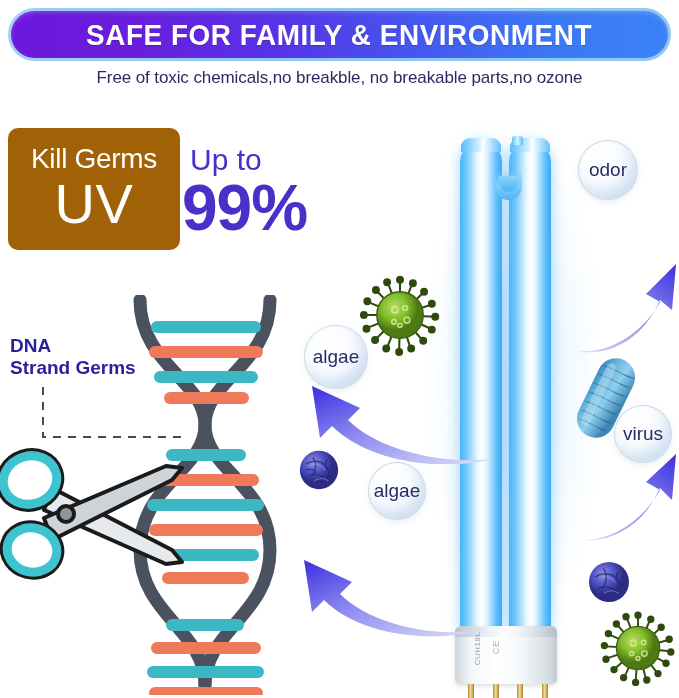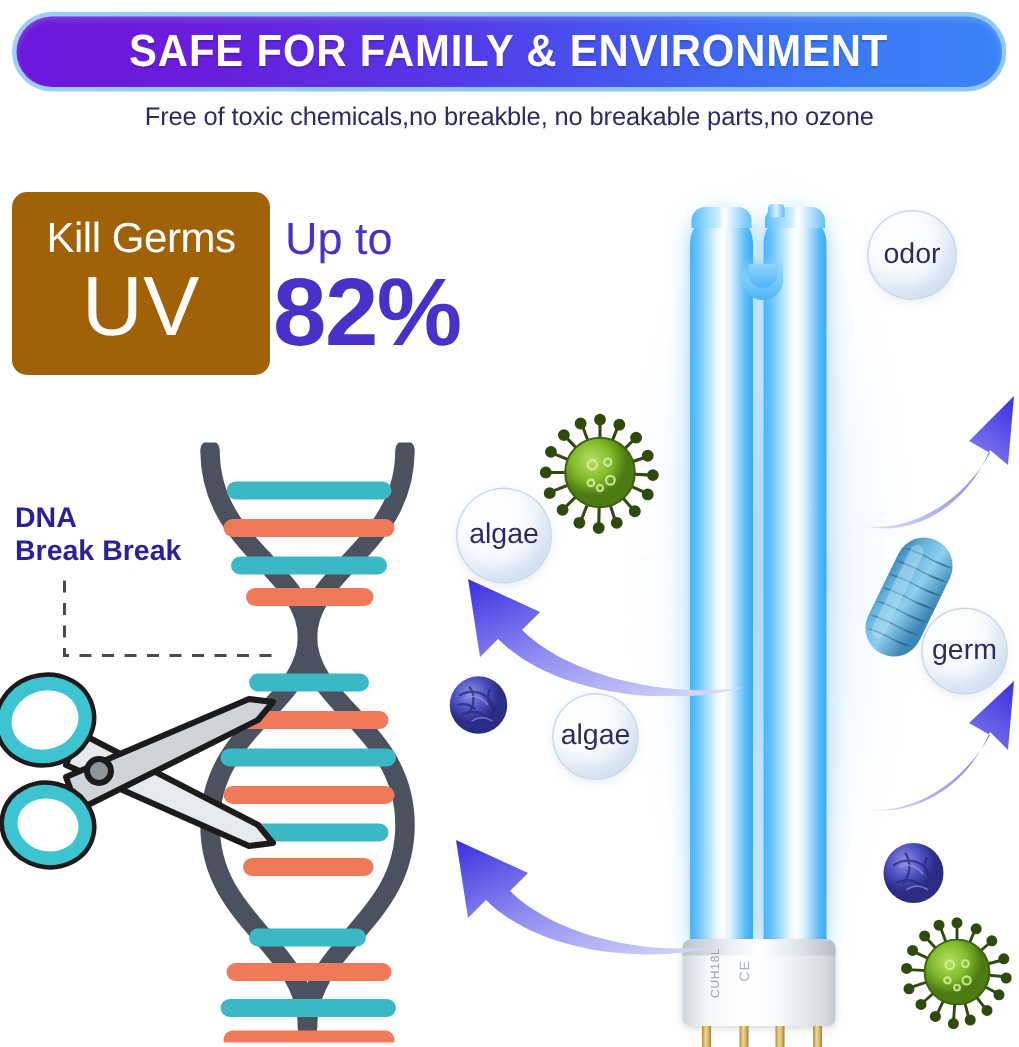--- a/index.html
+++ b/index.html
@@ -155,25 +155,25 @@
     </div>
   </div>
 
   <div class="subtitle">Free of toxic chemicals,no breakble, no breakable parts,no ozone</div>
 
   <div class="kg-badge">
     <div class="kg-line1">Kill Germs</div>
     <div class="kg-line2">UV</div>
   </div>
   <div class="upto">Up to</div>
-  <div class="pct">82%</div>
+  <div class="pct">99%</div>
 
   <div class="dna-label">
     <span>DNA</span><br>
-    <span>Break Break</span>
+    <span>Strand Germs</span>
   </div>
   <svg class="dna-leader" viewBox="0 0 160 60">
     <path d="M5,2 L5,52 L150,52" fill="none" stroke="#4a4a4a" stroke-width="2" stroke-dasharray="8,7"></path>
   </svg>
 
   <svg class="dna-svg" width="210" height="400" viewBox="0 0 210 400">
     <g stroke="#4a5260" stroke-width="13" fill="none" stroke-linecap="round">
       <path d="M40,5 C40,70 105,85 105,130 C105,175 40,190 40,255 C40,320 105,335 105,390"></path>
       <path d="M170,5 C170,70 105,85 105,130 C105,175 170,190 170,255 C170,320 105,335 105,390"></path>
     </g>
@@ -451,20 +451,20 @@
 
   <div class="bubble" style="left:304px;top:325px;width:62px;height:62px;">
     <span>algae</span>
   </div>
 
   <div class="bubble" style="left:578px;top:140px;width:58px;height:58px;">
     <span>odor</span>
   </div>
 
   <div class="bubble" style="left:614px;top:405px;width:56px;height:56px;">
-    <span>germ</span>
+    <span>virus</span>
   </div>
 
   <div class="bubble" style="left:368px;top:462px;width:56px;height:56px;">
     <span>algae</span>
   </div>
 
 </div>
 
 </body></html>

